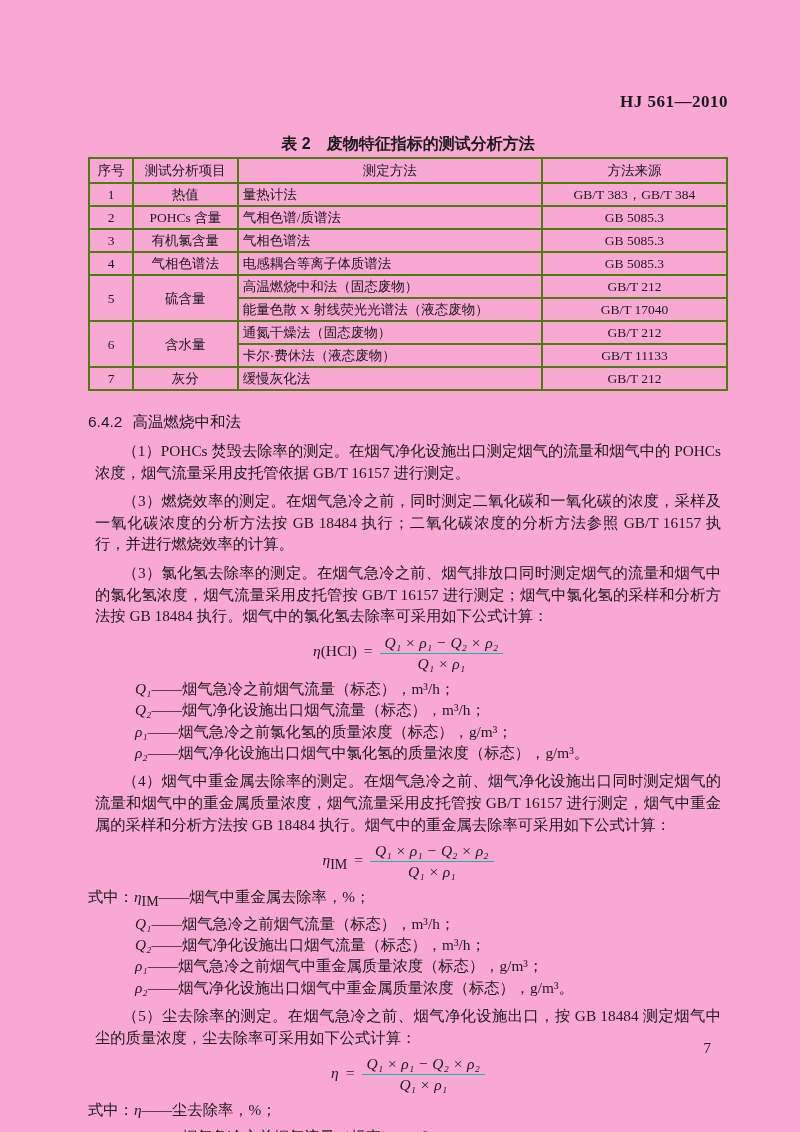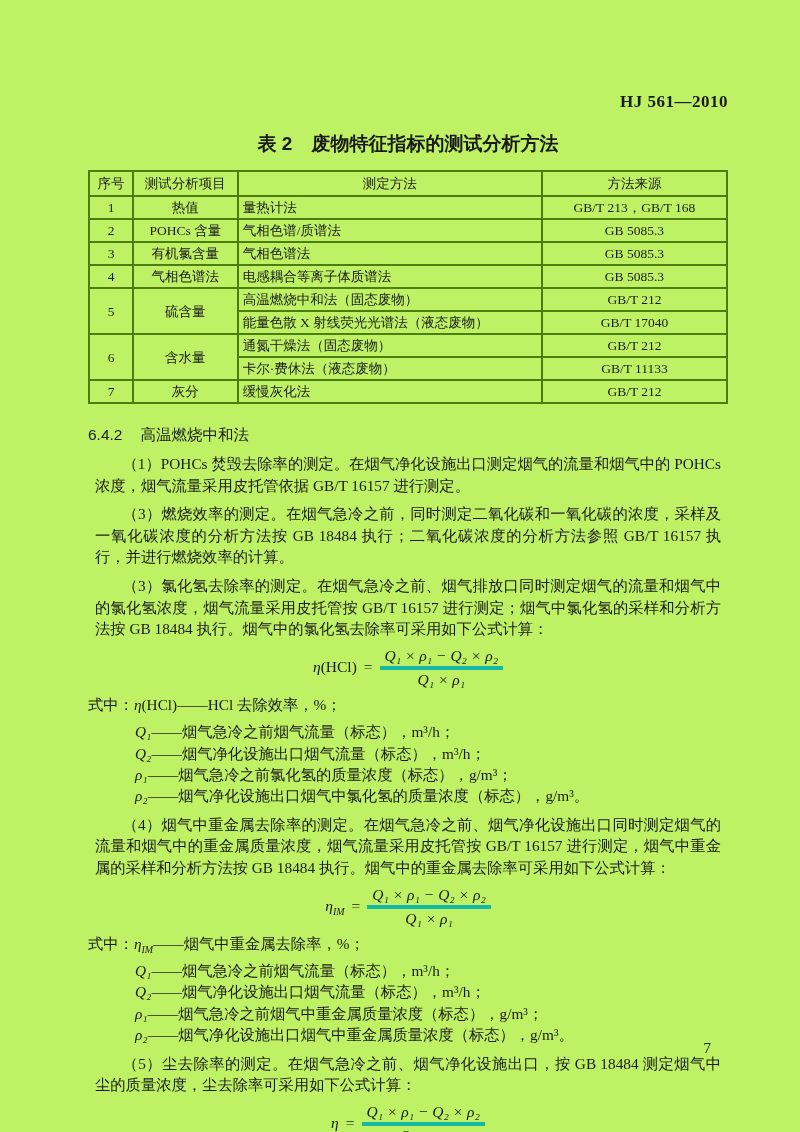--- a/index.html
+++ b/index.html
@@ -1,39 +1,39 @@
 <!DOCTYPE html>
 <html><head>
 <meta charset="utf-8">
 <style>
   html,body { margin:0; padding:0; }
   .page {
     position: relative;
     width: 800px;
     height: 1132px;
     box-sizing: border-box;
-    background: #bef264;
+    background: #f9a8d4;
     color: #1a1a1a;
     font-family: "Liberation Serif", "DejaVu Serif", serif;
     padding: 92px 72px 0 88px;
     overflow: hidden;
   }
   .doc-code {
     text-align: right;
     font-weight: bold;
     font-size: 17px;
     letter-spacing: 0.5px;
     line-height: 20px;
   }
   .tbl-caption {
     text-align: center;
     font-family: "Liberation Sans", "DejaVu Sans", sans-serif;
     font-weight: bold;
-    font-size: 19px;
-    margin: 22px 0 16px;
+    font-size: 16px;
+    margin: 22px 0 3px;
     line-height: 20px;
   }
   table.methods {
     width: 100%;
     border-collapse: collapse;
     table-layout: fixed;
     font-size: 13.5px;
   }
   table.methods th, table.methods td {
     border: 2px solid #4d7c0f;
@@ -53,42 +53,42 @@
   .col-item { width: 16.4%; }
   .col-method { width: 47.7%; }
   .col-source { width: 29%; }
 
   .sec-head {
     margin-top: 20px;
     font-size: 15.5px;
     line-height: 22px;
     font-family: "Liberation Sans", "DejaVu Sans", sans-serif;
   }
-  .sec-num { margin-right: 18px; }
+  .sec-num { margin-right: 10px; }
 
   .para {
     font-size: 15.3px;
     line-height: 21.6px;
     text-align: justify;
     text-indent: 1.8em;
     margin: 7px;
   }
   .formula {
     display: flex;
     justify-content: center;
     align-items: center;
     margin: 3px 0 5px;
     font-size: 15.5px;
   }
   .f-sym, .frac { font-style: italic; }
   .f-arg { font-style: normal; }
-  .f-sub { font-size: 10px; font-style: italic; }
+  .f-sub { font-size: 14px; }
   .f-eq { margin: 0 7px; font-style: normal; }
   .frac { display: inline-flex; flex-direction: column; text-align: center; }
-  .frac .num { border-bottom: 4px solid #14b8a6; padding: 0 5px 1px; line-height: 18px; }
+  .frac .num { border-bottom: 1px solid #14b8a6; padding: 0 5px 1px; line-height: 18px; }
   .frac .den { padding-top: 1px; line-height: 18px; }
 
   .defs { font-size: 15.3px; line-height: 21.4px; }
   .def-line { white-space: nowrap; }
   .def-cont { padding-left: 47px; }
   .sym { font-style: italic; }
 
   .page-number {
     position: absolute;
     top: 1040px;
@@ -118,21 +118,21 @@
         <th>测试分析项目</th>
         <th>测定方法</th>
         <th>方法来源</th>
       </tr>
     </thead>
     <tbody>
       <tr>
         <td>1</td>
         <td>热值</td>
         <td class="l">量热计法</td>
-        <td>GB/T 213，GB/T 168</td>
+        <td>GB/T 383，GB/T 384</td>
       </tr>
       <tr class="item-start">
         <td>2</td>
         <td>POHCs 含量</td>
         <td class="l">气相色谱/质谱法</td>
         <td>GB 5085.3</td>
       </tr>
       <tr class="item-start">
         <td>3</td>
         <td>有机氯含量</td>
@@ -184,21 +184,20 @@
 
   <div class="formula">
     <span class="f-lhs"><span class="f-sym">η</span><span class="f-arg">(HCl)</span><sub class="f-sub"></sub><span class="f-eq">=</span></span>
     <span class="frac">
       <span class="num">Q₁ × ρ₁ − Q₂ × ρ₂</span>
       <span class="den">Q₁ × ρ₁</span>
     </span>
   </div>
 
   <div class="defs">
-    <div class="def-line"><span>式中：</span><span class="sym">η</span><span>(HCl)</span><sub class="f-sub"></sub><span>——HCl 去除效率，%；</span></div>
     <div class="def-line def-cont"><span class="sym">Q₁</span><span>——烟气急冷之前烟气流量（标态），m³/h；</span></div>
     <div class="def-line def-cont"><span class="sym">Q₂</span><span>——烟气净化设施出口烟气流量（标态），m³/h；</span></div>
     <div class="def-line def-cont"><span class="sym">ρ₁</span><span>——烟气急冷之前氯化氢的质量浓度（标态），g/m³；</span></div>
     <div class="def-line def-cont"><span class="sym">ρ₂</span><span>——烟气净化设施出口烟气中氯化氢的质量浓度（标态），g/m³。</span></div>
   </div>
 
   <p class="para">（4）烟气中重金属去除率的测定。在烟气急冷之前、烟气净化设施出口同时测定烟气的流量和烟气中的重金属质量浓度，烟气流量采用皮托管按 GB/T 16157 进行测定，烟气中重金属的采样和分析方法按 GB 18484 执行。烟气中的重金属去除率可采用如下公式计算：</p>
 
   <div class="formula">
     <span class="f-lhs"><span class="f-sym">η</span><span class="f-arg"></span><sub class="f-sub">IM</sub><span class="f-eq">=</span></span>

